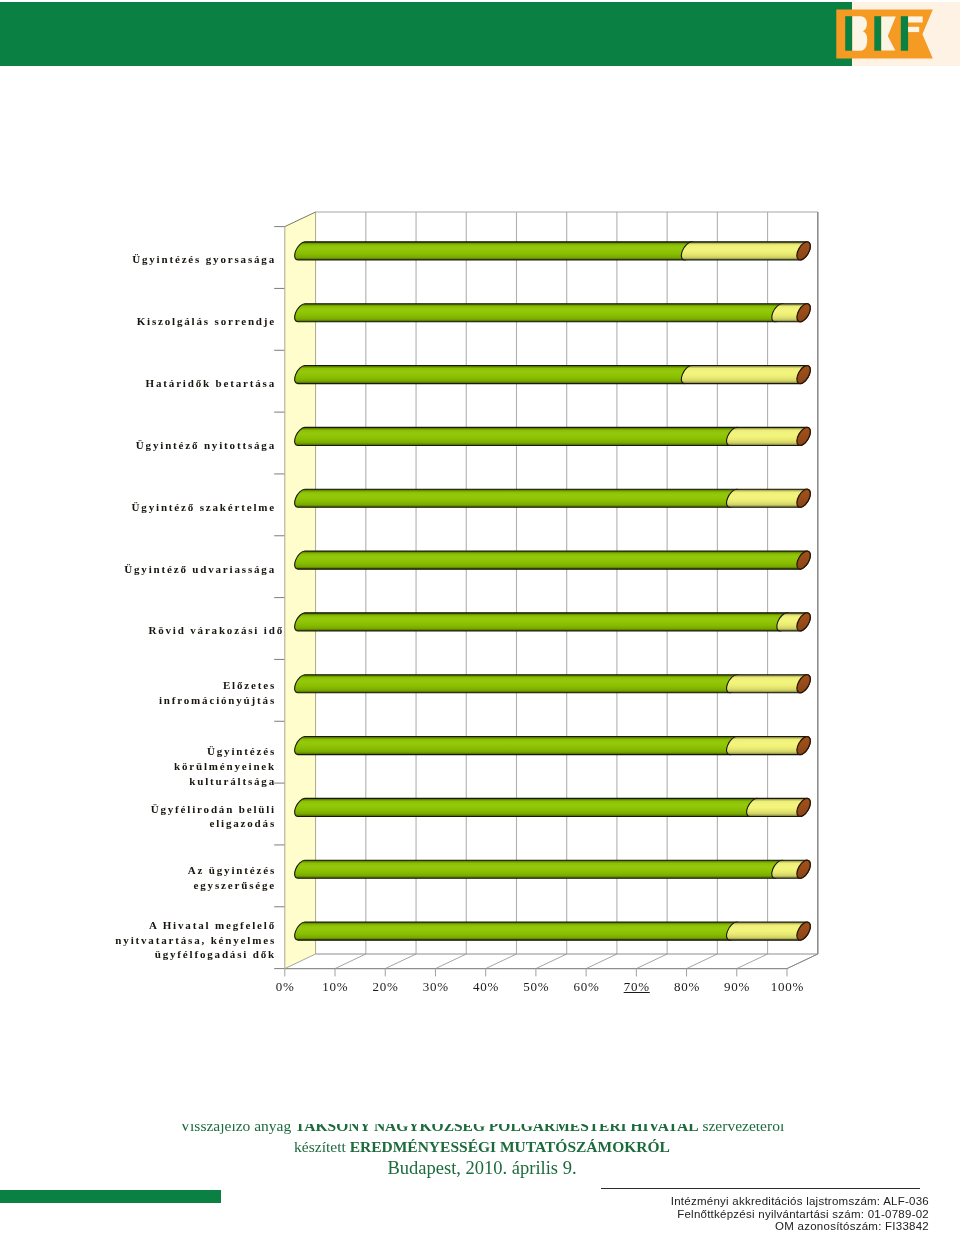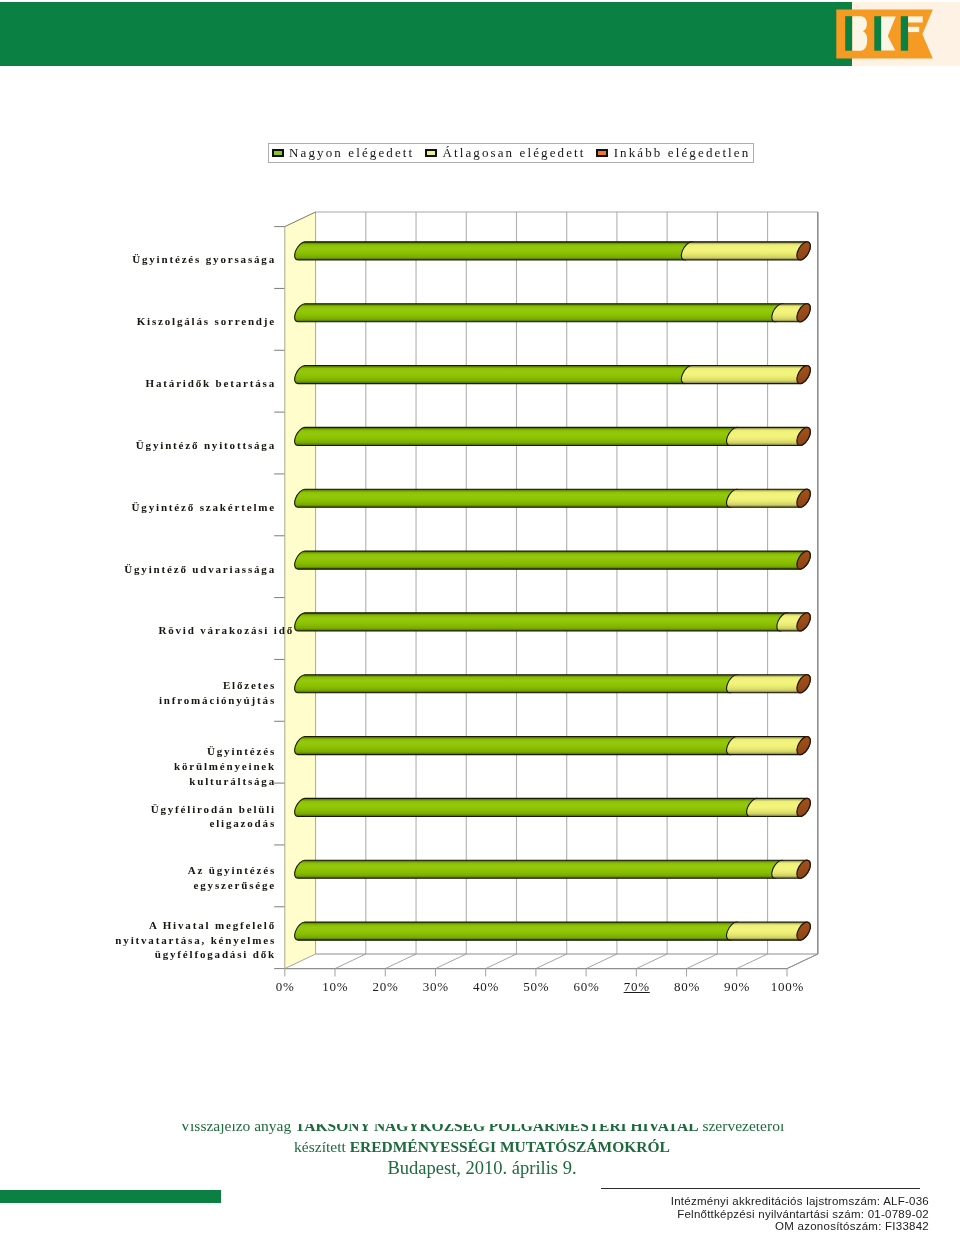--- a/index.html
+++ b/index.html
@@ -63,36 +63,20 @@
         <rect fill="#0b8043" x="12.200000000000045" y="7.199999999999999" width="7.1" height="34.5"></rect>
         <path fill="#fbf5e6" d="M19.299999999999955,7.199999999999999 L27.799999999999955,7.199999999999999 C31.600000000000023,7.399999999999999 33.89999999999998,10.3 33.89999999999998,14.399999999999999 C33.89999999999998,18.6 32.60000000000002,20.9 29.899999999999977,22.2 C32.89999999999998,23.299999999999997 34.200000000000045,26.1 34.200000000000045,30.6 C34.200000000000045,37.3 32.200000000000045,41.7 27.600000000000023,41.7 L19.299999999999955,41.7 Z"></path>
         <rect fill="#0b8043" x="41.299999999999955" y="7.199999999999999" width="7.0" height="34.5"></rect>
         <path fill="#fbf5e6" d="M48.299999999999955,7.399999999999999 L62.799999999999955,7.399999999999999 L54.799999999999955,26.9 L62.299999999999955,41.6 L48.299999999999955,41.6 Z"></path>
         <rect fill="#0b8043" x="67.79999999999995" y="7.199999999999999" width="7.3" height="34.5"></rect>
         <path fill="#fbf5e6" d="M75.10000000000002,7.399999999999999 L89.70000000000005,7.399999999999999 L89.70000000000005,13.5 L75.10000000000002,13.5 Z"></path>
         <path fill="#fbf5e6" d="M75.10000000000002,17.8 L86.20000000000005,17.8 L86.20000000000005,23.1 L75.10000000000002,23.1 Z"></path>
       </svg></div>
 
 
-  <div id="legend">
-      <span class="legend-item">
-        <span class="legend-swatch" style="background: rgb(140, 196, 36);"></span>
-        <span class="legend-label">Nagyon elégedett</span>
-      </span>
-      <span class="legend-gap"></span>
-      <span class="legend-item">
-        <span class="legend-swatch" style="background: rgb(237, 238, 140);"></span>
-        <span class="legend-label">Átlagosan elégedett</span>
-      </span>
-      <span class="legend-gap"></span>
-      <span class="legend-item">
-        <span class="legend-swatch" style="background: rgb(240, 120, 40);"></span>
-        <span class="legend-label">Inkább elégedetlen</span>
-      </span>
-    </div>
 
   <div id="chart">
       <svg width="960" height="1233" viewBox="0 0 960 1233" style="position: absolute; left: 0px; top: 0px;">
         <defs>
           <linearGradient id="cyl0" x1="0" y1="0" x2="0" y2="1">
             <stop offset="0" stop-color="#2a3b00"></stop>
             <stop offset="0.07" stop-color="#668d00"></stop>
             <stop offset="0.16" stop-color="#8ac000"></stop>
             <stop offset="0.33" stop-color="#94c80f"></stop>
             <stop offset="0.5" stop-color="#8fc505"></stop>
@@ -266,21 +250,21 @@
       </div>
       <div class="cat-label" style="left: 0px; width: 276px; top: 437.867px;">
         <div>Ügyintéző nyitottsága</div>
       </div>
       <div class="cat-label" style="left: 0px; width: 276px; top: 499.7px;">
         <div>Ügyintéző szakértelme</div>
       </div>
       <div class="cat-label" style="left: 0px; width: 276px; top: 561.533px;">
         <div>Ügyintéző udvariassága</div>
       </div>
-      <div class="cat-label" style="left: 18px; width: 276px; top: 623.367px;">
+      <div class="cat-label" style="left: 8px; width: 276px; top: 623.367px;">
         <div>Rövid várakozási idő</div>
       </div>
       <div class="cat-label" style="left: 0px; width: 276px; top: 677.85px;">
         <div>Előzetes</div>
         <div>infromációnyújtás</div>
       </div>
       <div class="cat-label" style="left: 0px; width: 276px; top: 732.333px; margin-top: 12px;">
         <div>Ügyintézés</div>
         <div>körülményeinek</div>
         <div>kulturáltsága</div>

